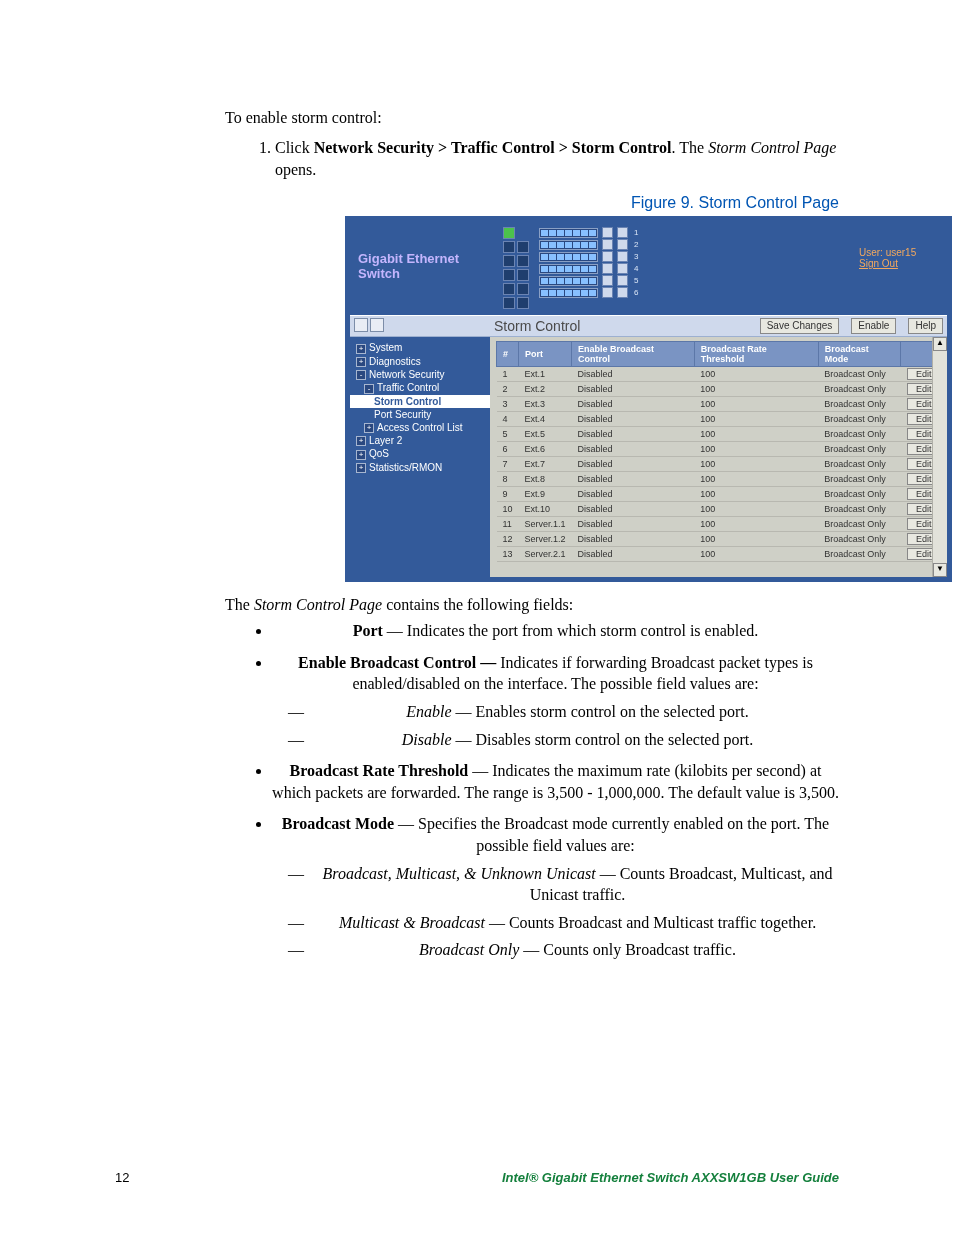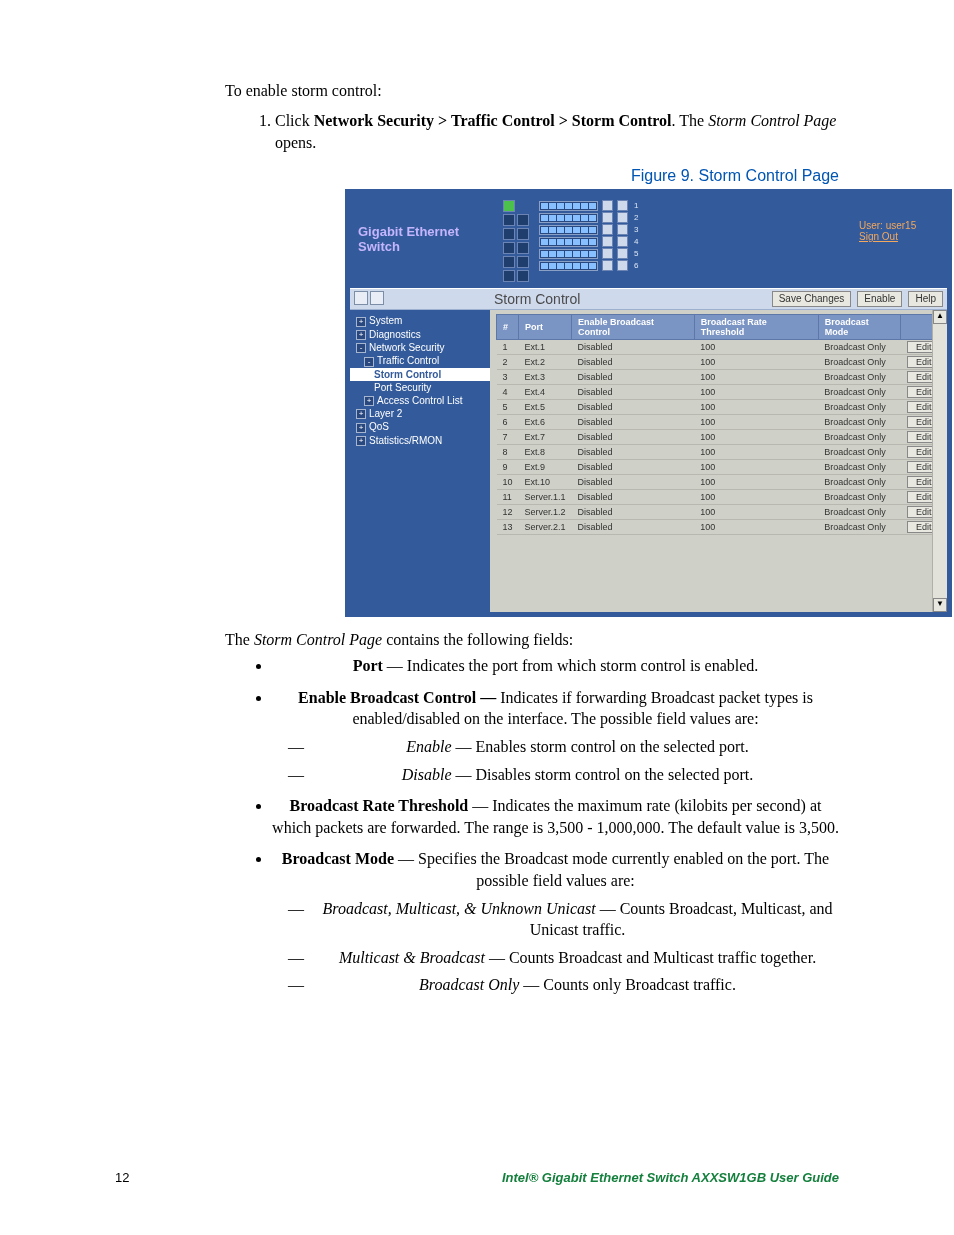--- a/index.html
+++ b/index.html
@@ -7,21 +7,21 @@
     background:#fff;
     font-family:"Times New Roman",Times,serif;
     color:#000;
     font-size:16px;
   }
   .page{
     width:954px;
     height:1235px;
     position:relative;
     box-sizing:border-box;
-    padding:82px 115px 60px 115px;
+    padding:109px 115px 60px 115px;
   }
   .intro{
     margin:0 0 10px 110px;
   }
   ol.steps{
     margin:0 0 0 135px;
     padding-left:25px;
   }
   ol.steps li{
     margin-bottom:6px;
@@ -111,29 +111,29 @@
     display:flex;gap:2px;
     width:140px;
   }
   .ss-toolbar .icons .ic{
     width:12px;height:12px;border:1px solid #7c8da8;background:#e9edf5;
   }
   .ss-toolbar .heading{
     font-size:14px;color:#4a4a4a;
     flex:1;
   }
-  .ss-toolbar .btns{display:flex;gap:6px}
+  .ss-toolbar .btns{display:flex;gap:12px}
   .winbtn{
     background:#e8e8e0;border:1px solid #888;padding:1px 6px;font-size:10px;
     color:#333;
   }
   .ss-body{
     display:flex;
     background:#1d4ed8;
-    height:302px;
+    height:240px;
   }
   .ss-tree{
     width:140px;
     background:#335a9a;
     color:#fff;
     font-size:10px;
     padding:4px 0;
   }
   .ss-tree .node{
     padding:1px 4px 1px 6px;

